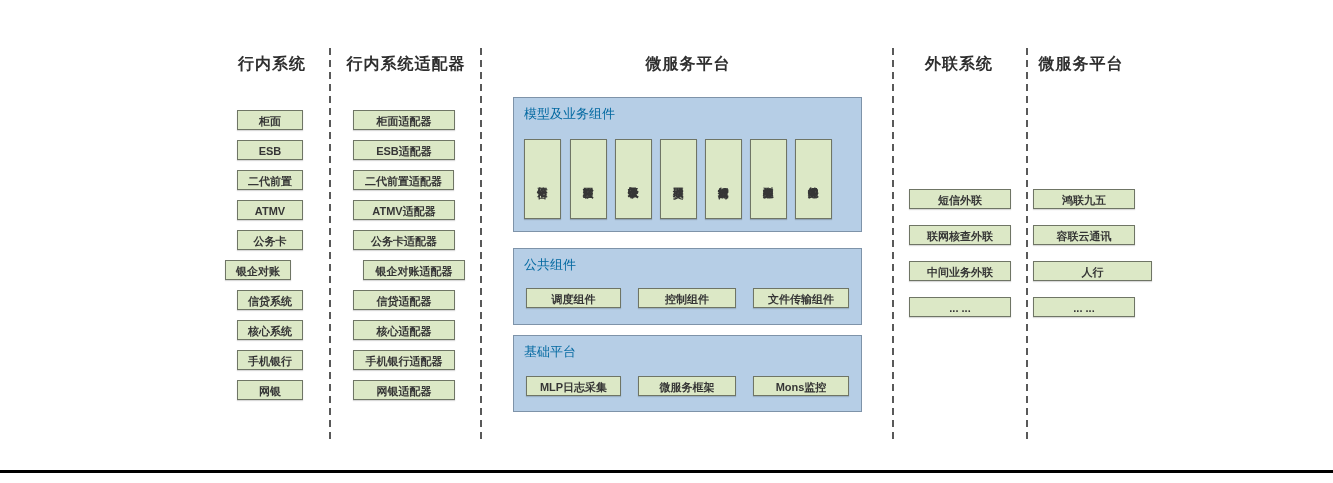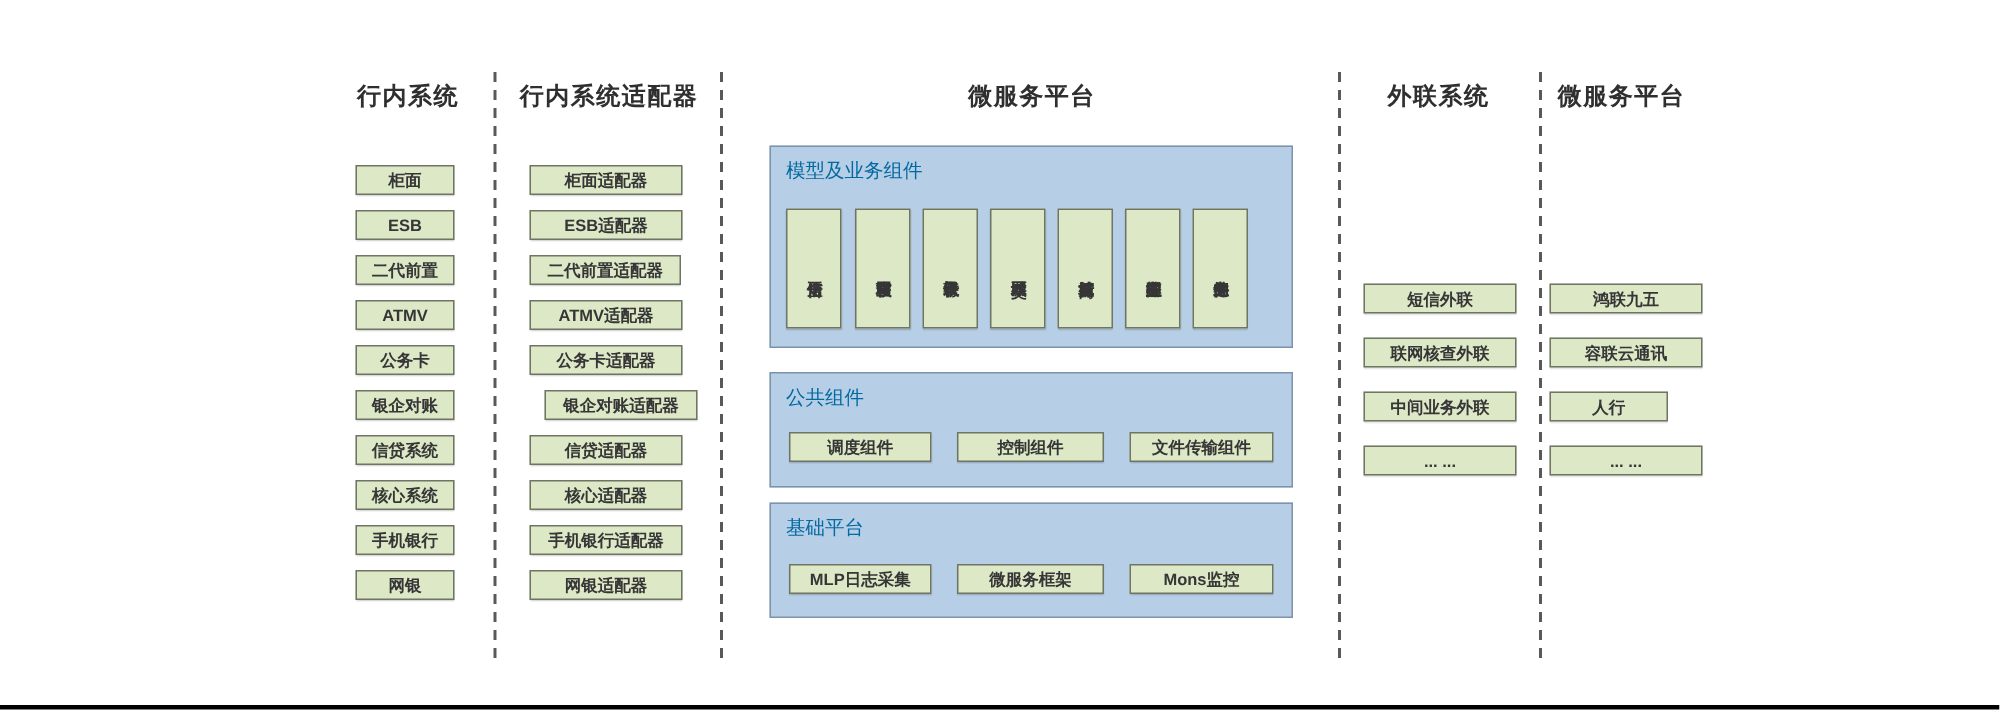--- a/index.html
+++ b/index.html
@@ -104,21 +104,21 @@
   <div class="separator" style="left:329px"></div>
   <div class="separator" style="left:480px"></div>
   <div class="separator" style="left:892px"></div>
   <div class="separator" style="left:1026px"></div>
 
   <div class="gbox" style="left:237px;top:110px;width:66px">柜面</div>
   <div class="gbox" style="left:237px;top:140px;width:66px">ESB</div>
   <div class="gbox" style="left:237px;top:170px;width:66px">二代前置</div>
   <div class="gbox" style="left:237px;top:200px;width:66px">ATMV</div>
   <div class="gbox" style="left:237px;top:230px;width:66px">公务卡</div>
-  <div class="gbox" style="left:237px;top:260px;width:66px">银企对账</div>
+  <div class="gbox" style="left:225px;top:260px;width:66px">银企对账</div>
   <div class="gbox" style="left:237px;top:290px;width:66px">信贷系统</div>
   <div class="gbox" style="left:237px;top:320px;width:66px">核心系统</div>
   <div class="gbox" style="left:237px;top:350px;width:66px">手机银行</div>
   <div class="gbox" style="left:237px;top:380px;width:66px">网银</div>
 
   <div class="gbox" style="left:353px;top:110px;width:102px">柜面适配器</div>
   <div class="gbox" style="left:353px;top:140px;width:102px">ESB适配器</div>
   <div class="gbox" style="left:353px;top:170px;width:101px">二代前置适配器</div>
   <div class="gbox" style="left:353px;top:200px;width:102px">ATMV适配器</div>
   <div class="gbox" style="left:353px;top:230px;width:102px">公务卡适配器</div>
@@ -153,18 +153,18 @@
     <div class="gbox" style="left:239px;top:39px;width:96px">文件传输组件</div>
   </div>
 
   <div class="gbox" style="left:909px;top:189px;width:102px">短信外联</div>
   <div class="gbox" style="left:909px;top:225px;width:102px">联网核查外联</div>
   <div class="gbox" style="left:909px;top:261px;width:102px">中间业务外联</div>
   <div class="gbox" style="left:909px;top:297px;width:102px">... ...</div>
 
   <div class="gbox" style="left:1033px;top:189px;width:102px">鸿联九五</div>
   <div class="gbox" style="left:1033px;top:225px;width:102px">容联云通讯</div>
-  <div class="gbox" style="left:1033px;top:261px;width:79px">人行</div>
+  <div class="gbox" style="left:1033px;top:261px;width:119px">人行</div>
   <div class="gbox" style="left:1033px;top:297px;width:102px">... ...</div>
 
   <div class="baseline"></div>
 
 </div>
 
 </body></html>

